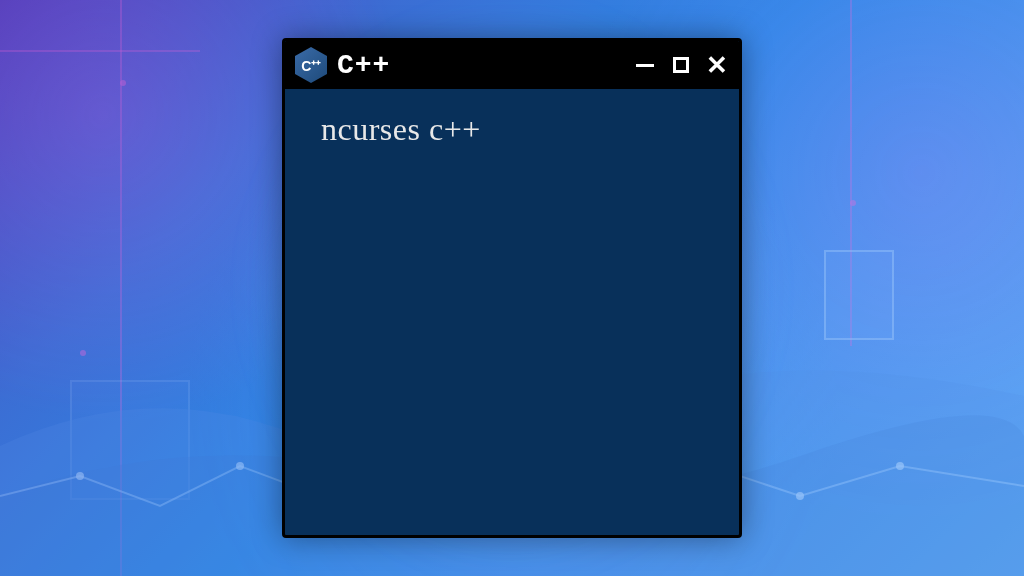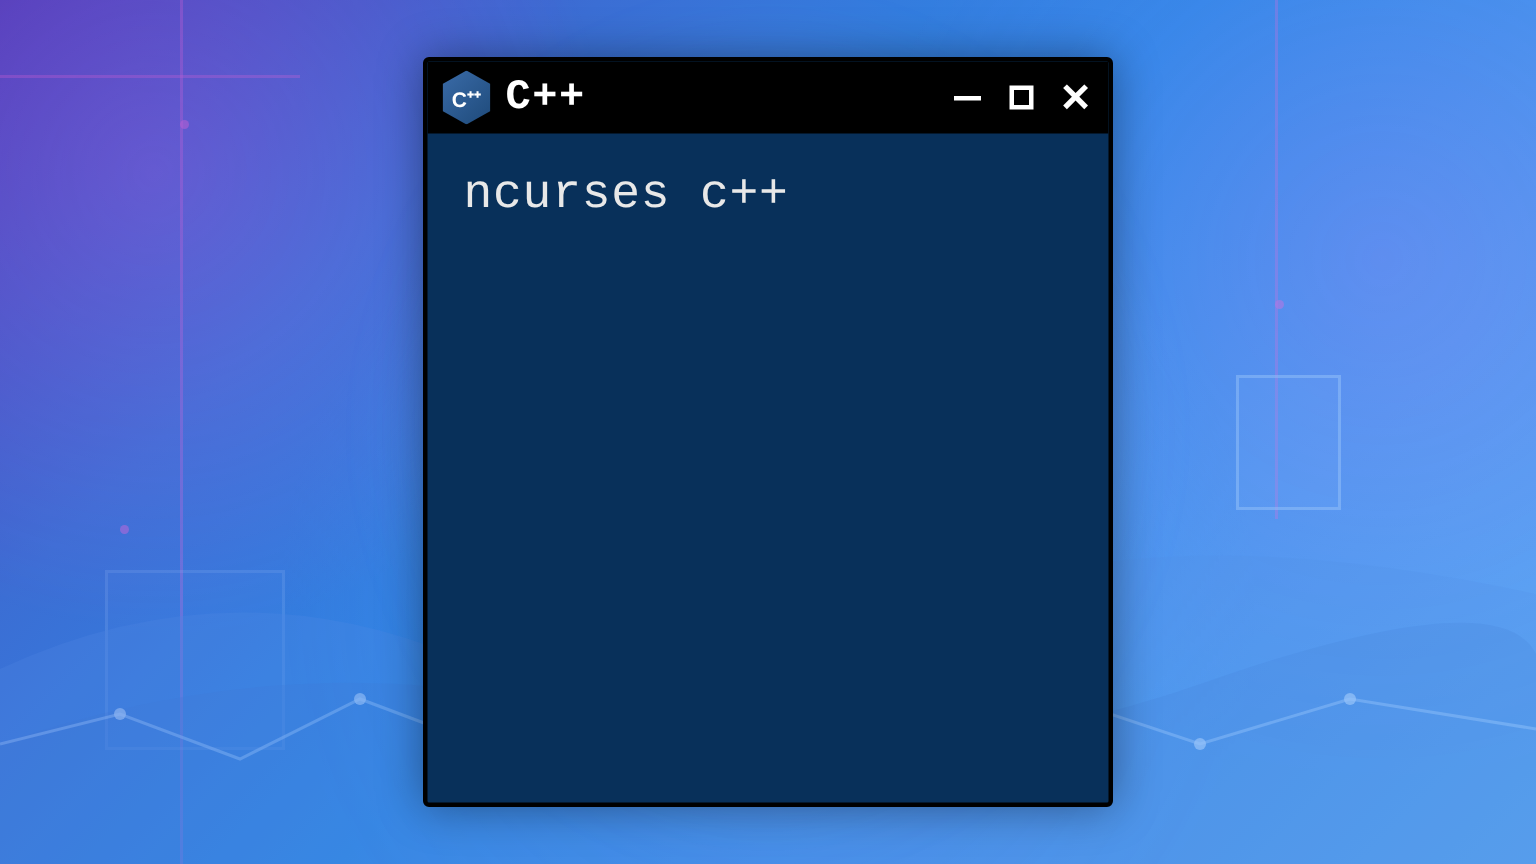--- a/index.html
+++ b/index.html
@@ -165,23 +165,23 @@
       height: 16px;
       border: 3px solid #fff;
     }
     
     .close-x {
       font-size: 26px;
       line-height: 1;
     }
     
     .window-content {
-      padding: 22px 24px;
+      padding: 22px 36px;
       color: #e8e8e8;
-      font-family: Liberation Mono, monospace;
+      font-family: Liberation Serif, serif;
       font-size: 32px;
       letter-spacing: 0.5px;
     }
   </style>
 </head>
 <body>
 
 <div class="bg-decoration">
   <div class="bg-line bg-vline1"></div>
   <div class="bg-line bg-vline2"></div>

